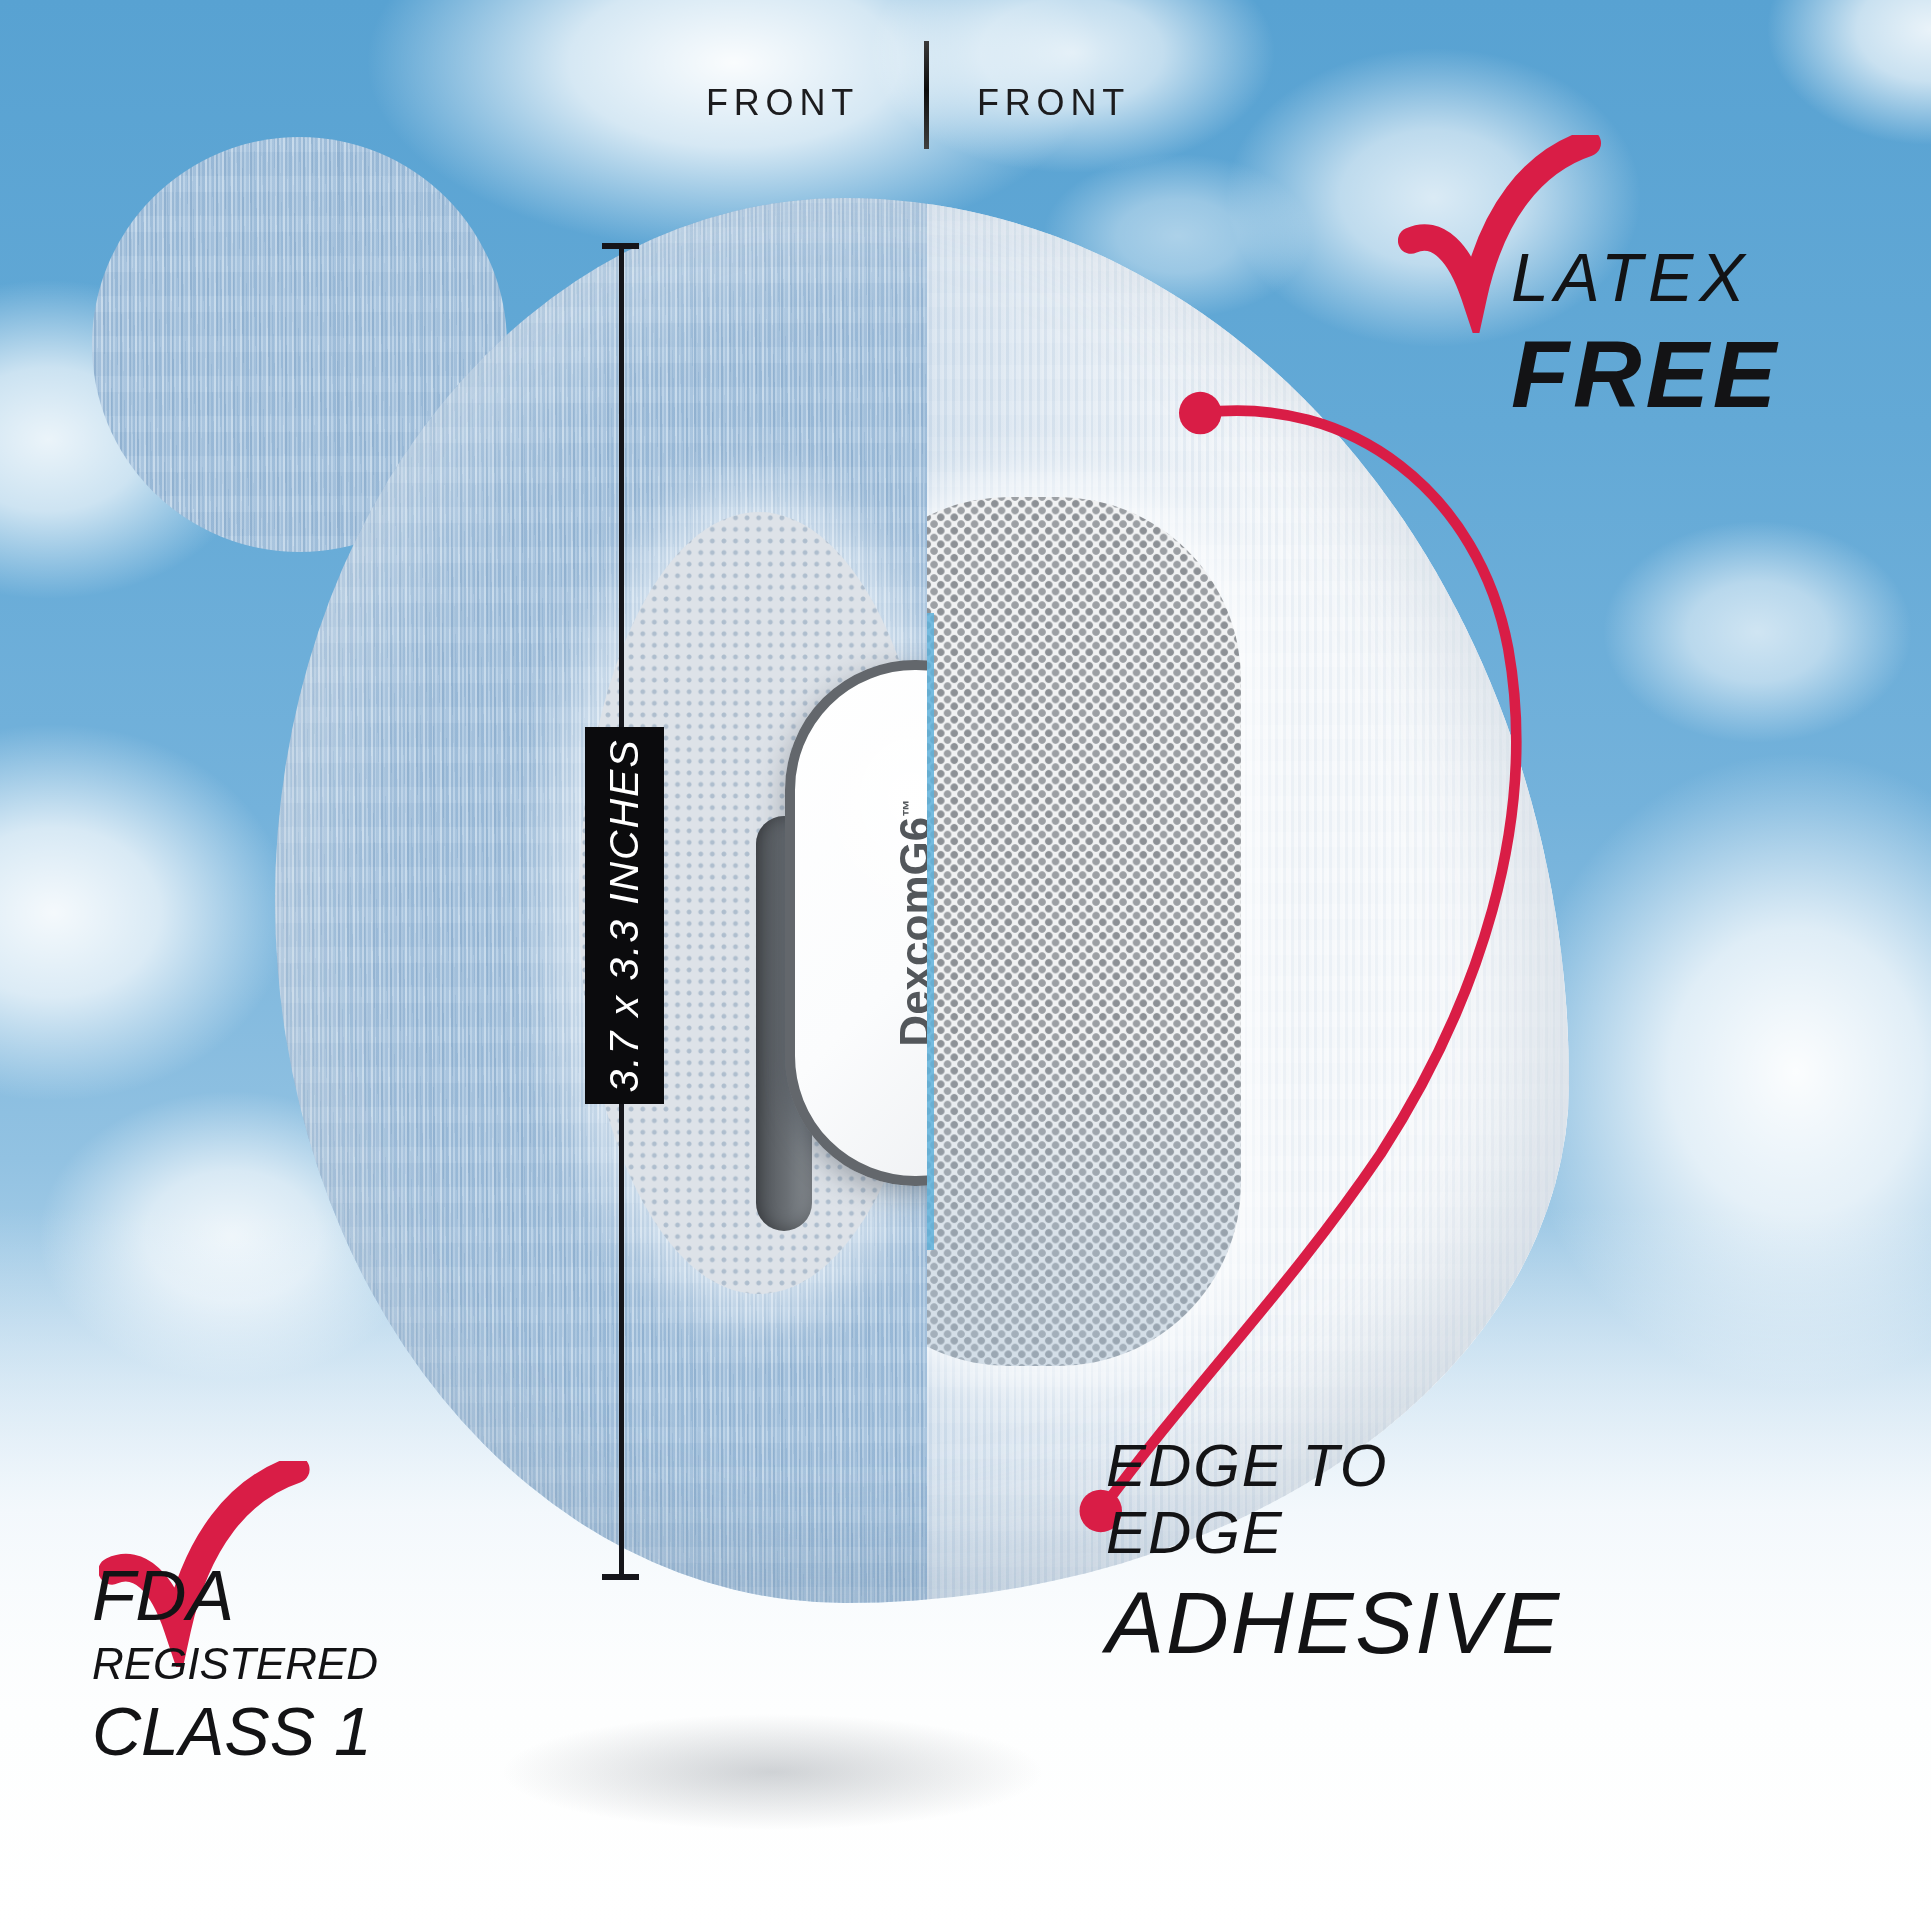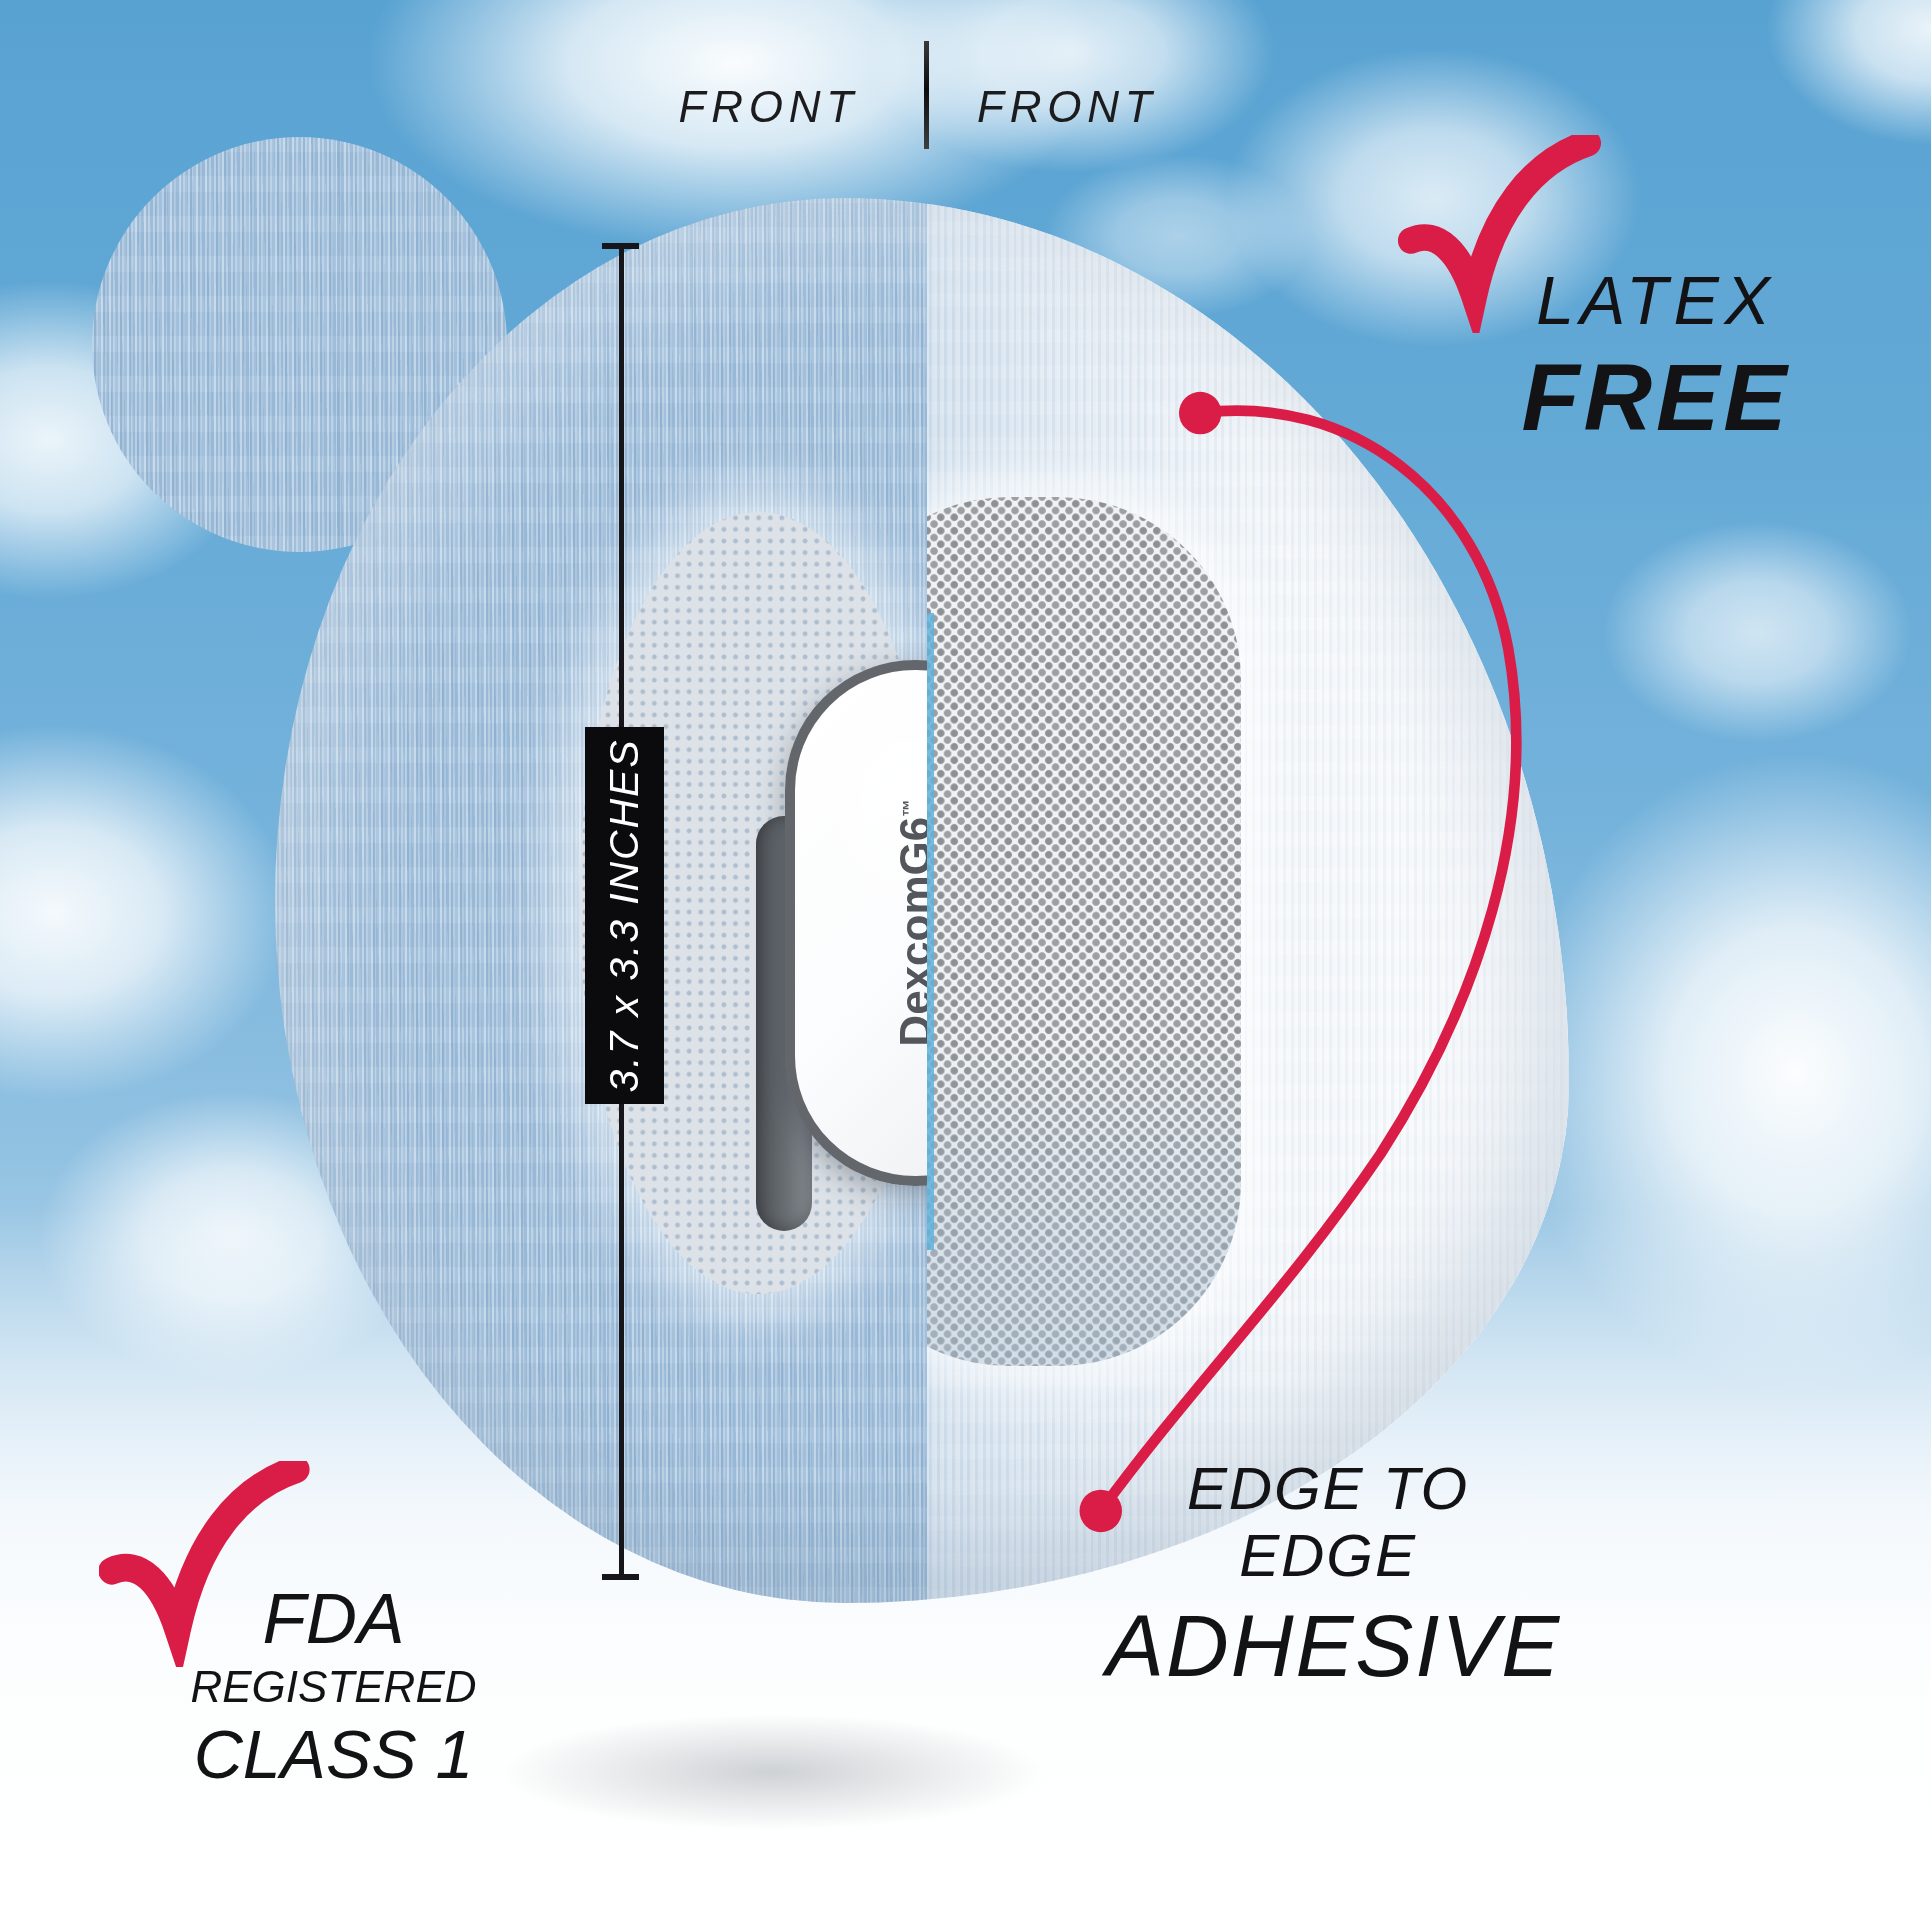--- a/index.html
+++ b/index.html
@@ -70,39 +70,39 @@
     background-position:0 0, 0 0, 6.8px 6.8px;
     box-shadow:0 0 53px 21px rgba(255,255,255,.75);}
   .seam-strip{position:absolute;left:0;top:415px;width:6.8px;height:637px;background:#5fb2da;opacity:.85;}
 
   .patch-shadow{position:absolute;left:502px;top:1714px;width:541px;height:116px;border-radius:50%;
     background:radial-gradient(ellipse closest-side, rgba(108,116,126,.32), rgba(108,116,126,0) 100%);}
 
   
   .divider{position:absolute;left:924px;top:41px;width:4.8px;height:108px;
     background:linear-gradient(180deg,#3a3a3a,#0c0c0c 45%,#3f3f3f);}
-  .view-label{position:absolute;top:82px;font-size:44px;font-style:italic;color:#1c1c1e;letter-spacing:5.8px;}
+  .view-label{position:absolute;top:82px;font-size:36px;color:#1c1c1e;letter-spacing:5.8px;}
   .view-label.front{left:579px;width:280px;text-align:right;}
   .view-label.back{left:977px;}
 
   .measure-line{position:absolute;left:619px;top:245px;width:4.8px;height:1332px;background:#15151a;}
   .measure-cap{position:absolute;left:602px;width:37px;height:5.8px;background:#15151a;}
   .measure-cap.top{top:243px;}
   .measure-cap.bottom{top:1574px;}
   .size-box{position:absolute;left:585px;top:727px;width:79px;height:377px;background:#0b0b0d;
     display:flex;align-items:center;justify-content:center;}
   .size-box span{transform:rotate(-90deg);white-space:nowrap;color:#ffffff;
     font-size:41px;font-style:italic;letter-spacing:1.9px;}
 
   .callout-curve{position:absolute;left:1062px;top:386px;}
   .checkmark{position:absolute;}
   .checkmark.latex{left:1398px;top:135px;}
   .checkmark.fda{left:99px;top:1461px;}
 
-  .text-group{position:absolute;text-align:center;color:#131315;font-style:italic;line-height:1.12;margin-top:23px;}
+  .text-group{position:absolute;color:#131315;font-style:italic;line-height:1.12;}
   .latex-group{left:1511px;top:239px;width:290px;}
   .latex-line1{font-size:68px;letter-spacing:5.8px;}
   .latex-line2{font-size:95px;letter-spacing:3.9px;margin-top:5.8px;font-weight:bold;}
   .fda-group{left:92px;top:1556px;width:483px;}
   .fda-line1{font-size:71px;}
   .fda-line2{font-size:44px;margin-top:3.9px;}
   .fda-line3{font-size:68px;margin-top:3.9px;}
   .adh-group{left:1106px;top:1432px;width:444px;}
   .adh-line1{font-size:60px;letter-spacing:1.9px;}
   .adh-line2{font-size:87px;letter-spacing:1.9px;margin-top:7.7px;}

